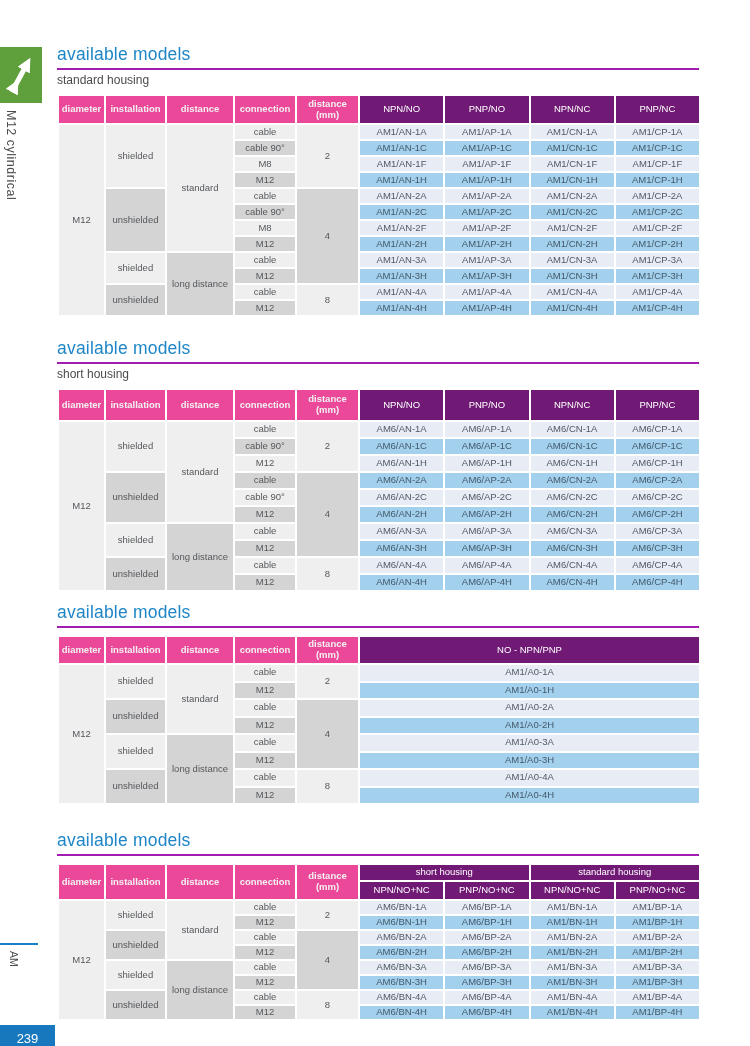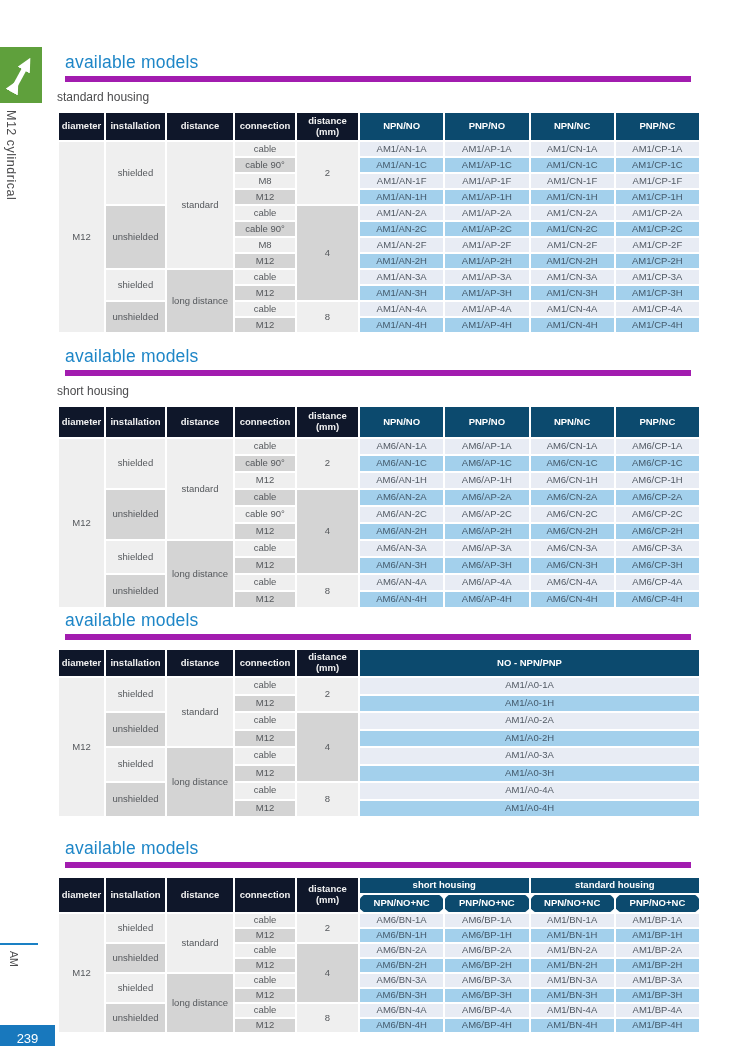--- a/index.html
+++ b/index.html
@@ -15,42 +15,42 @@
   .v-rule{position:absolute;left:0;top:943px;width:38px;height:2px;background:#1a80c4;}
   .v-series{position:absolute;left:8px;top:951px;writing-mode:vertical-rl;
             font-size:10.5px;color:#4b4b4d;}
   .page-badge{position:absolute;left:0;top:1025px;width:55px;height:21px;background:#1878bd;
               color:#fff;font-size:13px;text-align:center;overflow:hidden;}
   .page-badge span{display:inline-block;margin-top:6px;}
 
   
   .content{position:absolute;left:57px;top:0;width:642px;}
   .sec{position:absolute;left:0;width:642px;}
-  .sec-title{font-size:17.5px;font-weight:400;color:#1e86c7;margin:8px;
-             padding-bottom:3px;border-bottom:6px solid #a21caf;letter-spacing:.2px;}
+  .sec-title{font-size:17.5px;font-weight:400;color:#1e86c7;margin:0;
+             padding-bottom:3px;border-bottom:2px solid #a21caf;letter-spacing:.2px;}
   .sec-sub{font-size:12px;color:#4b4b4d;margin:3px 0 0 0;}
   .tbl-wrap{margin-top:7px;}
 
   
   table.models{border-collapse:collapse;table-layout:fixed;width:642px;}
   table.models th,table.models td{border:2px solid #fff;padding:0;text-align:center;
        vertical-align:middle;font-size:9.5px;line-height:1.15;overflow:hidden;}
-  .th-dark{background:#0f172a;color:#f2f2f2;font-weight:700;}
-  .th-blue{background:#0c4a6e;color:#fff;font-weight:700;}
+  .th-dark{background:#ec4899;color:#f2f2f2;font-weight:700;}
+  .th-blue{background:#701a75;color:#fff;font-weight:400;}
   .cell-light{background:#efefef;color:#55585c;}
   .cell-gray{background:#d4d4d4;color:#55585c;}
   .row-light{background:#e8ecf4;color:#505862;}
   .row-blue{background:#a3d0ec;color:#43596b;}
 
   .sec0{top:44px;}  .sec1{top:338px;} .sec2{top:602px;} .sec3{top:830px;}
   .t0 tbody td{height:14px;} .t0 thead th{height:27px;}
   .t1 tbody td{height:15px;} .t1 thead th{height:30px;}
   .t2 tbody td{height:15.5px;} .t2 thead th{height:26px;}
   .t3 tbody td{height:13px;}
-  .t3 thead tr.grp th{height:15px;} .t3 thead tr.mdl th{height:17px;border-radius:9px;}
+  .t3 thead tr.grp th{height:15px;} .t3 thead tr.mdl th{height:17px;}
 </style>
 </head>
 <body>
 
 <div class="page">
 
   <div class="green-icon">
     <svg viewBox="0 0 42 56" aria-hidden="true">
       <defs>
         <marker id="ah" markerUnits="userSpaceOnUse" markerWidth="14" markerHeight="14" refX="7" refY="7" orient="auto">

